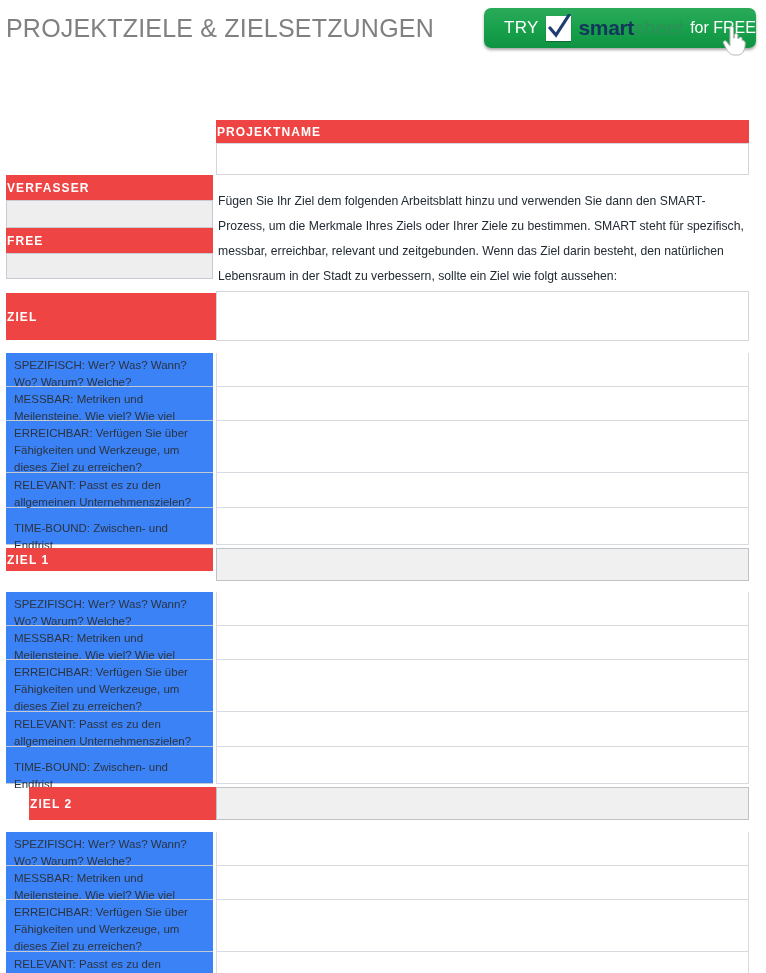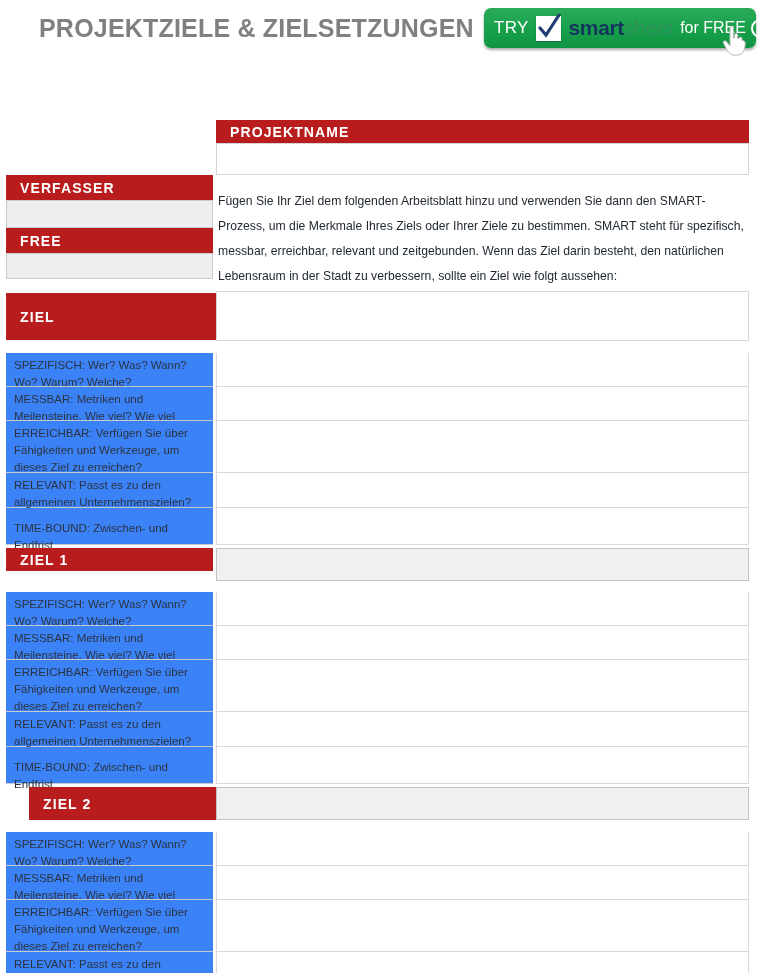--- a/index.html
+++ b/index.html
@@ -20,39 +20,38 @@
     position: relative;
     height: 56px;
   }
   .page-title {
     position: absolute;
     left: 6px;
     top: 14px;
     font-size: 25px;
     letter-spacing: 0.2px;
     color: #808080;
-    font-weight: 700;
+    font-weight: 400;
     white-space: nowrap;
     font-family: "Liberation Sans", sans-serif;
-    margin-left: 33px;
   }
 
   
   .cta-banner {
     position: absolute;
     left: 484px;
     top: 8px;
     width: 272px;
     height: 40px;
     border-radius: 7px;
     background: linear-gradient(#2aab5a, #17a04a 55%, #0f9343);
     box-shadow: 0 2px 3px rgba(0,0,0,0.35);
     display: flex;
     align-items: center;
-    padding-left: 10px;
+    padding-left: 20px;
     box-sizing: border-box;
   }
   .cta-try {
     color: #ffffff;
     font-size: 17px;
     letter-spacing: 0.3px;
     margin-right: 7px;
   }
   .cta-check {
     width: 25px;
@@ -97,28 +96,28 @@
     left: 722px;
     top: 24px;
     width: 26px;
     height: 32px;
   }
 
   
   .sheet { position: relative; }
 
   .dark-head {
-    background: #b91c1c;
+    background: #ef4444;
     color: #ffffff;
-    font-size: 14px;
+    font-size: 12px;
     font-weight: bold;
     letter-spacing: 1.1px;
     display: flex;
     align-items: center;
-    padding-left: 14px;
+    padding-left: 1px;
     box-sizing: border-box;
   }
   .blank-field {
     background: #eeeeee;
     border: 1px solid #c8ccd2;
     box-sizing: border-box;
   }
   .white-cell {
     background: #ffffff;
     border: 1px solid #d3d7dc;

